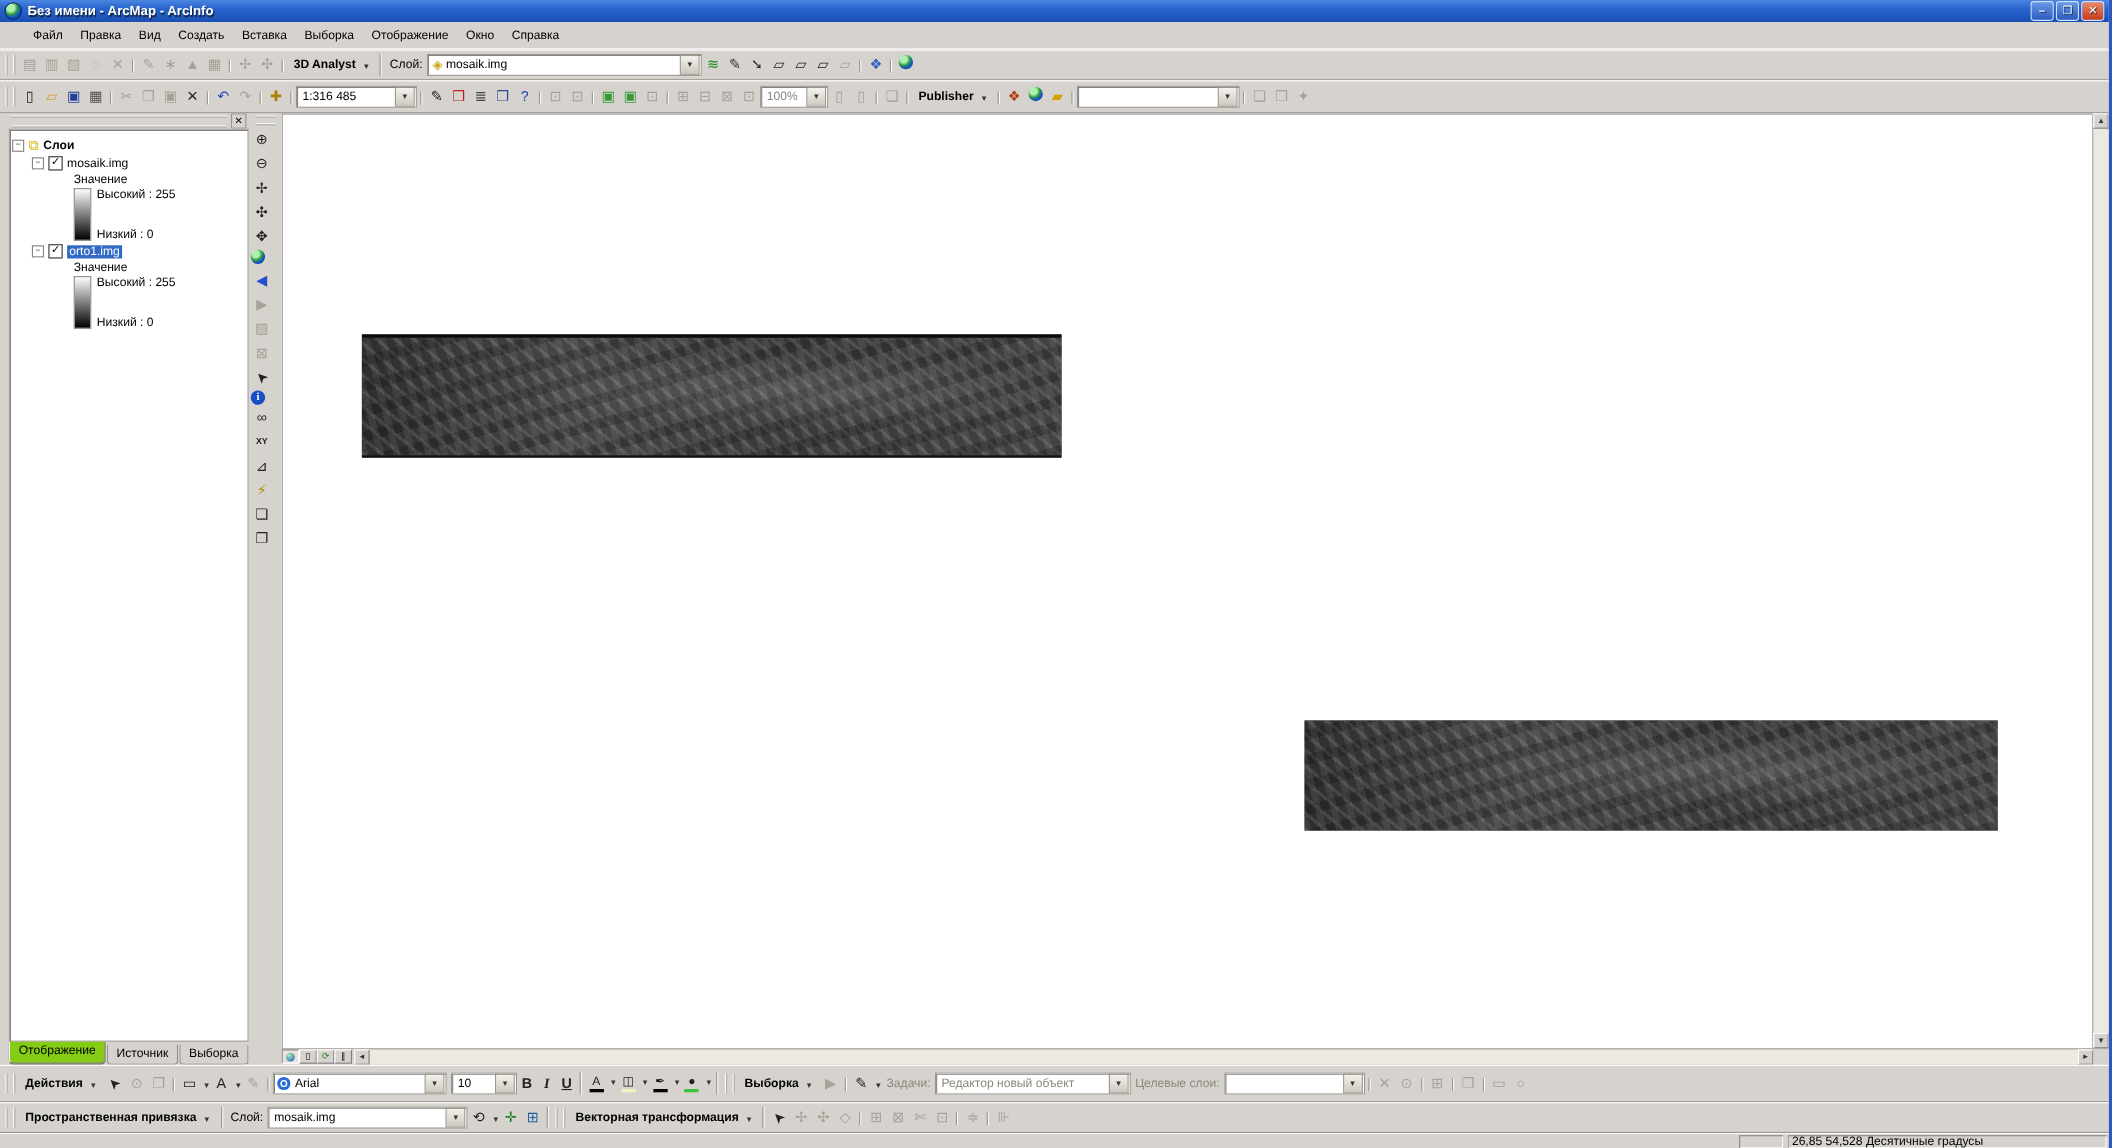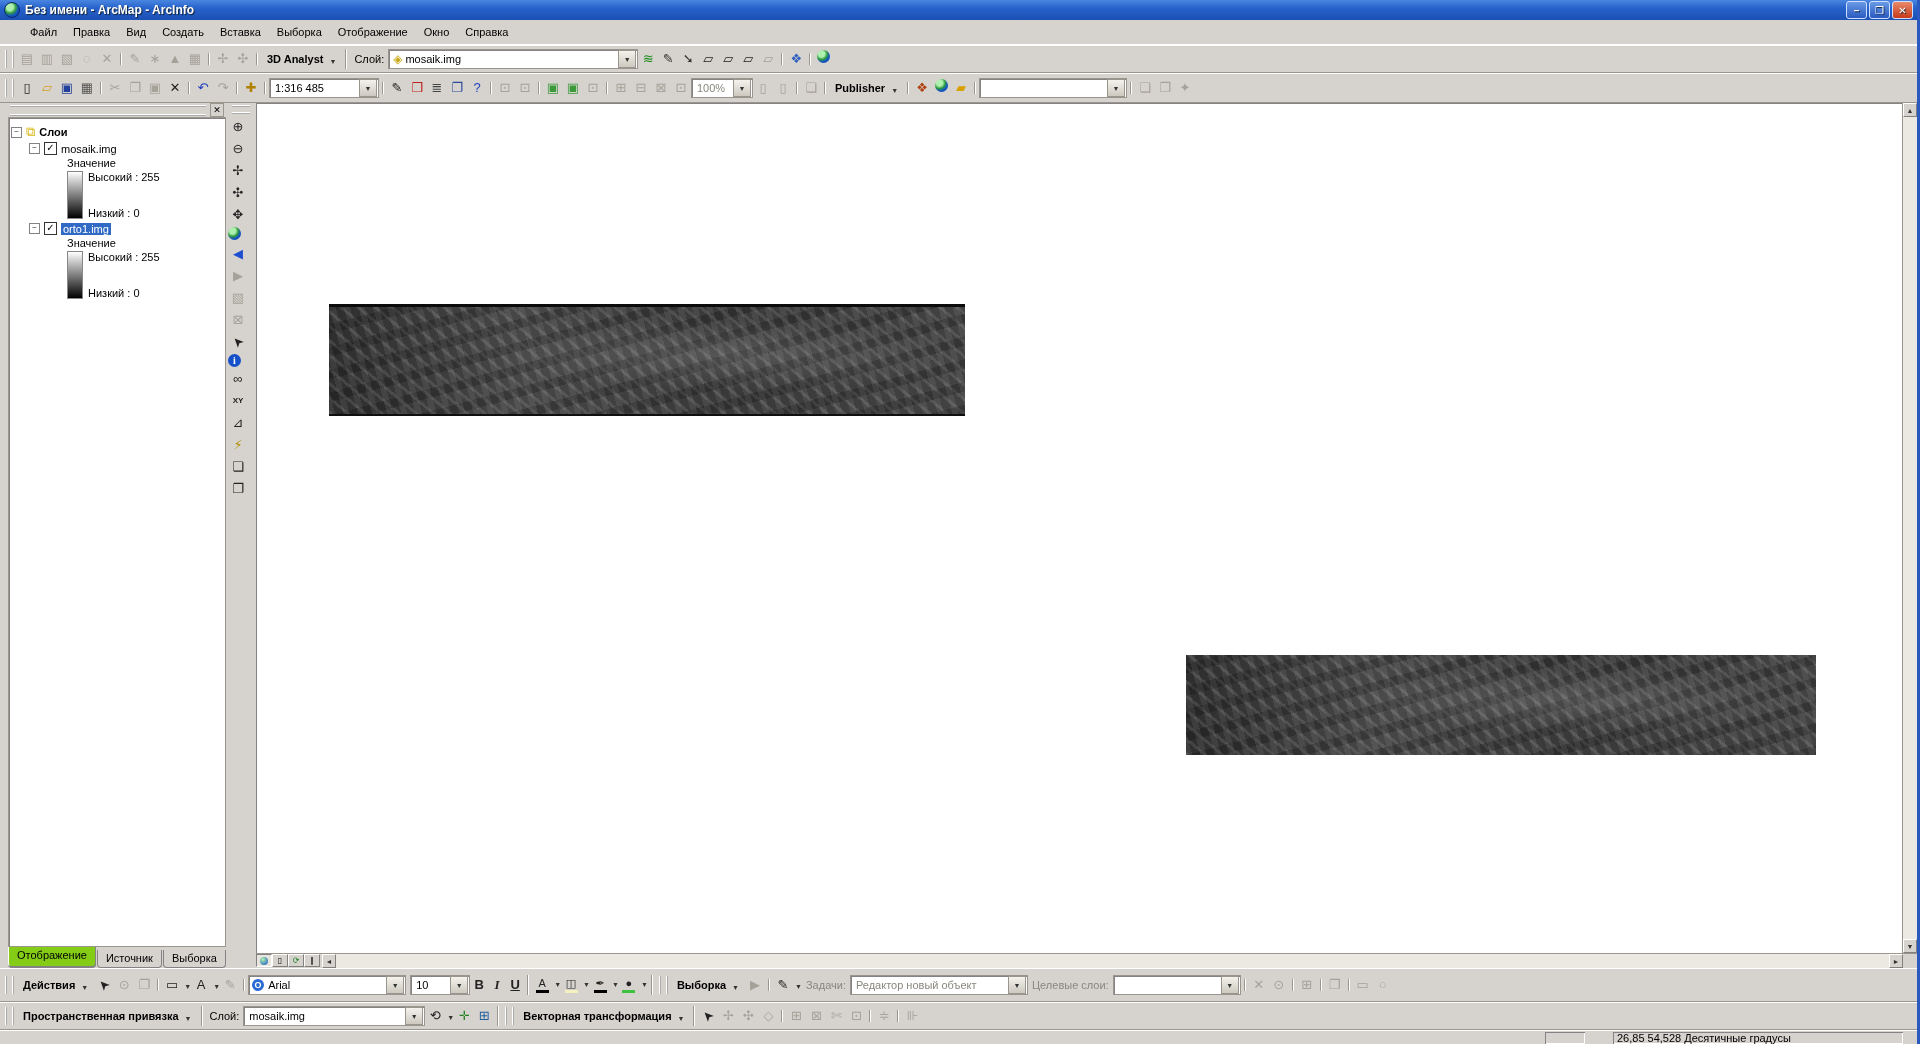--- a/index.html
+++ b/index.html
@@ -110,21 +110,21 @@
   .vbtn{width:16px;height:13px;border:1px solid;border-color:#fff #808080 #808080 #fff;
       display:flex;align-items:center;justify-content:center;font-size:8px;box-sizing:border-box;background:#d6d3ce;}
   .vbtn.active{border-color:#808080 #fff #fff #808080;background:#e8e5de;}
   .vbtn .mini-globe{width:8px;height:8px;border-radius:50%;
       background:radial-gradient(circle at 35% 30%,#aef0ae,#1353c8);}
   .hscrollrow .track{flex:1;}
   .hscrollrow .corner{width:14px;background:#d6d3ce;}
   
   .statusbar{display:flex;align-items:center;background:#d6d3ce;border-top:1px solid #fff;}
   .statusbar .fill{flex:1;}
-  .scell{height:12px;margin:0 14px;box-shadow:inset 1px 1px 0 #848284,inset -1px -1px 0 #fff;
+  .scell{height:12px;margin:0 2px;box-shadow:inset 1px 1px 0 #848284,inset -1px -1px 0 #fff;
       padding:0 4px;display:flex;align-items:center;}
   .scell.small{width:32px;}
   .scell.coords{width:282px;}
 </style>
 </head>
 <body>
 
 <div id="app">
 
   <div class="titlebar">

